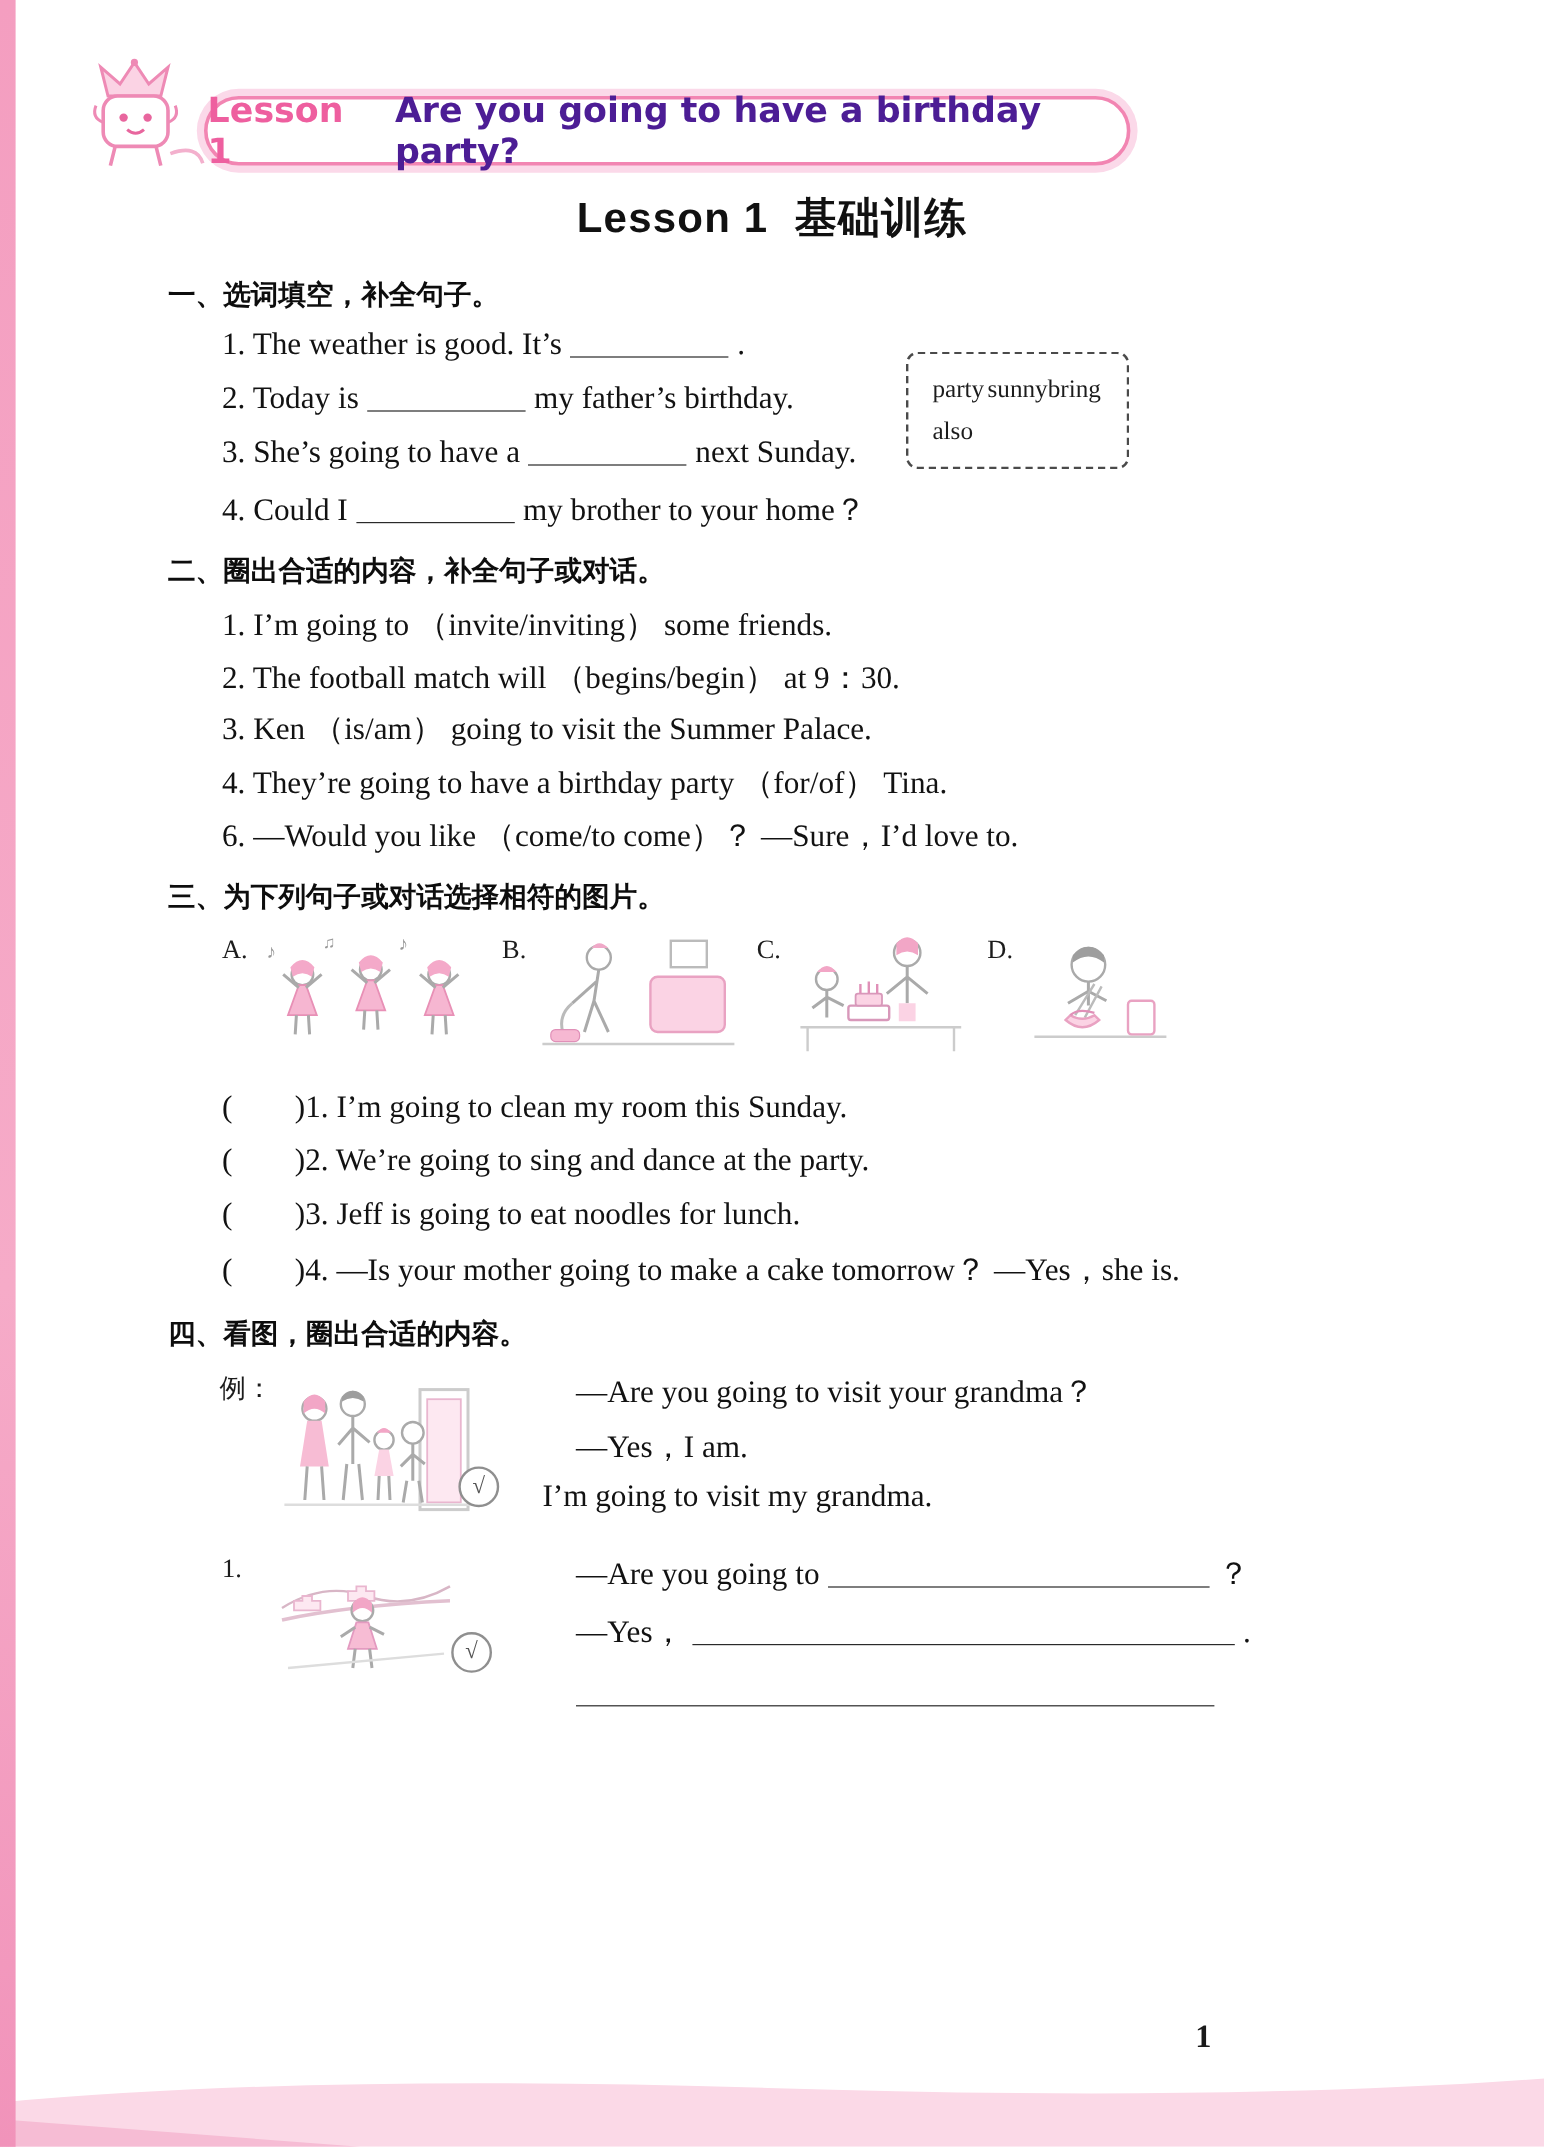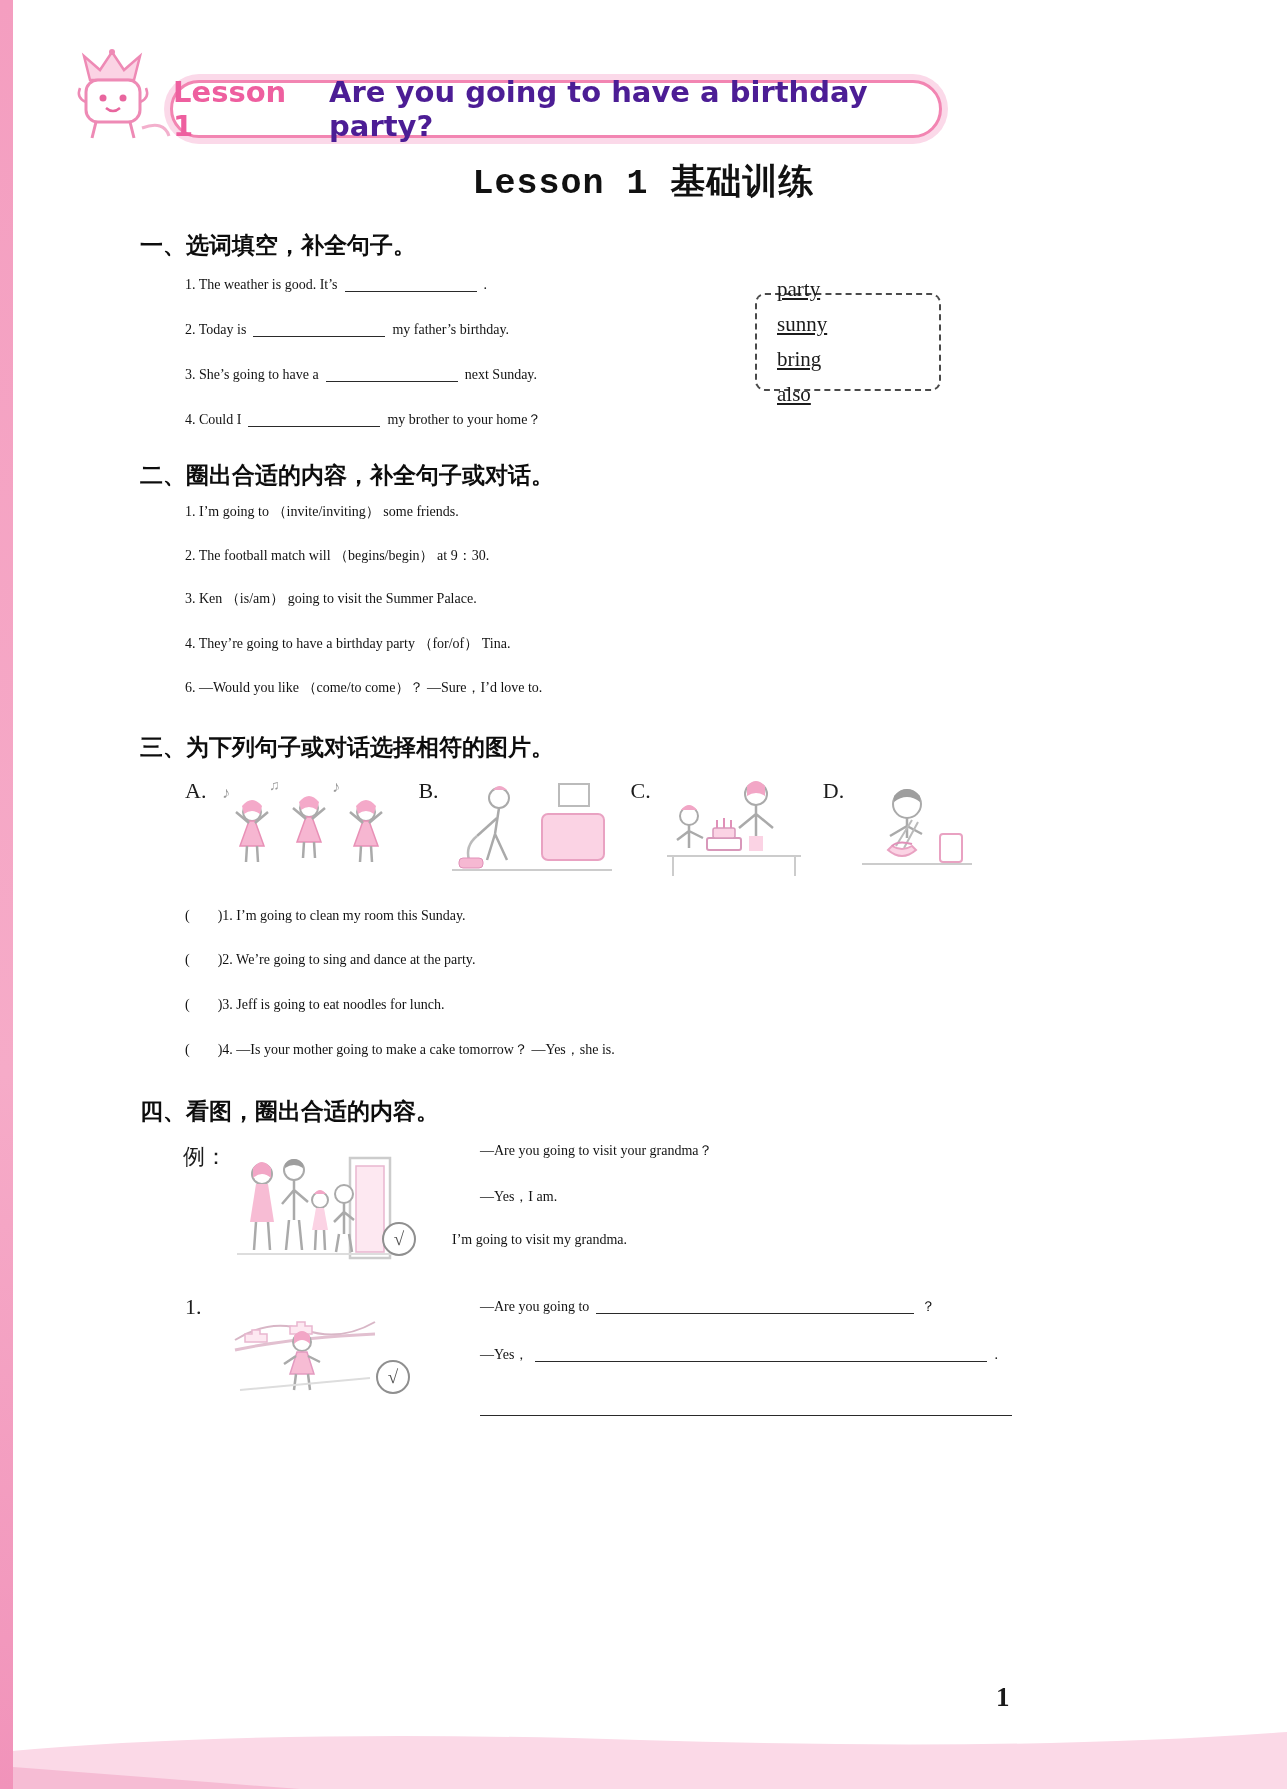--- a/index.html
+++ b/index.html
@@ -14,34 +14,34 @@
   
   .mascot { position:absolute; left:72px; top:46px; width:110px; height:105px; }
   .banner { position:absolute; left:170px; top:80px; width:772px; height:58px;
     border:3px solid #f285b2; border-radius:32px; background:#fff;
     box-shadow:0 0 0 6px #fbd9e9; display:flex; align-items:center; justify-content:center; gap:22px;
     font-family:"DejaVu Sans","Liberation Sans",sans-serif; font-weight:bold; font-size:29px; }
   .banner .lesson { color:#ee5f9f; }
   .banner .btitle { color:#4c1d95; }
   .main-title { position:absolute; top:158px; left:0; width:100%; text-align:center;
     font-size:35px; font-weight:600; color:#111;
-    font-family:Liberation Mono, monospace; letter-spacing:1px; }
+    font-family:Liberation Sans, sans-serif; letter-spacing:1px; }
   .main-title .gap { display:inline-block; width:22px; }
   
   .sec-heading { position:absolute; left:140px; font-size:23px; font-weight:700; color:#0d0d0d;
     font-family:"DejaVu Sans","Liberation Sans",sans-serif; }
-  .line { position:absolute; left:185px; font-size:14px; color:#121212; white-space:nowrap; }
+  .line { position:absolute; left:185px; font-size:26px; color:#121212; white-space:nowrap; }
   .blank { display:inline-block; border-bottom:1.5px solid #2a2a2a; height:20px;
     vertical-align:-3px; margin:0 7px; }
   .w130 { width:132px; } .w330 { width:318px; } .w455 { width:452px; } .w530 { width:532px; }
   .paren { white-space:pre; }
   .word-box { position:absolute; left:755px; top:293px; width:186px; height:98px;
     border:2px dashed #4a4a4a; border-radius:10px; display:grid;
-    grid-template-columns:1fr; align-content:center; row-gap:10px; padding:10px 20px;
-    font-size:21px; background:#fff;text-decoration:underline; }
+    grid-template-columns:1fr 1fr 1fr; align-content:center; row-gap:10px; padding:10px 20px;
+    font-size:21px; background:#fff; }
   .pics-row { position:absolute; left:185px; top:776px; width:830px; display:flex;
     align-items:flex-start; gap:14px; }
   .pic-group { display:flex; align-items:flex-start; gap:8px; }
   .pic-label { font-size:22px; padding-top:2px; }
   .illus { display:block; }
   .check { position:absolute; width:34px; height:34px; border:2px solid #8f8f8f;
     border-radius:50%; display:flex; align-items:center; justify-content:center;
     font-size:19px; color:#555; background:#fff; }
   .ex-label { position:absolute; left:183px; font-size:22px;
     font-family:"DejaVu Sans","Liberation Sans",sans-serif; }

